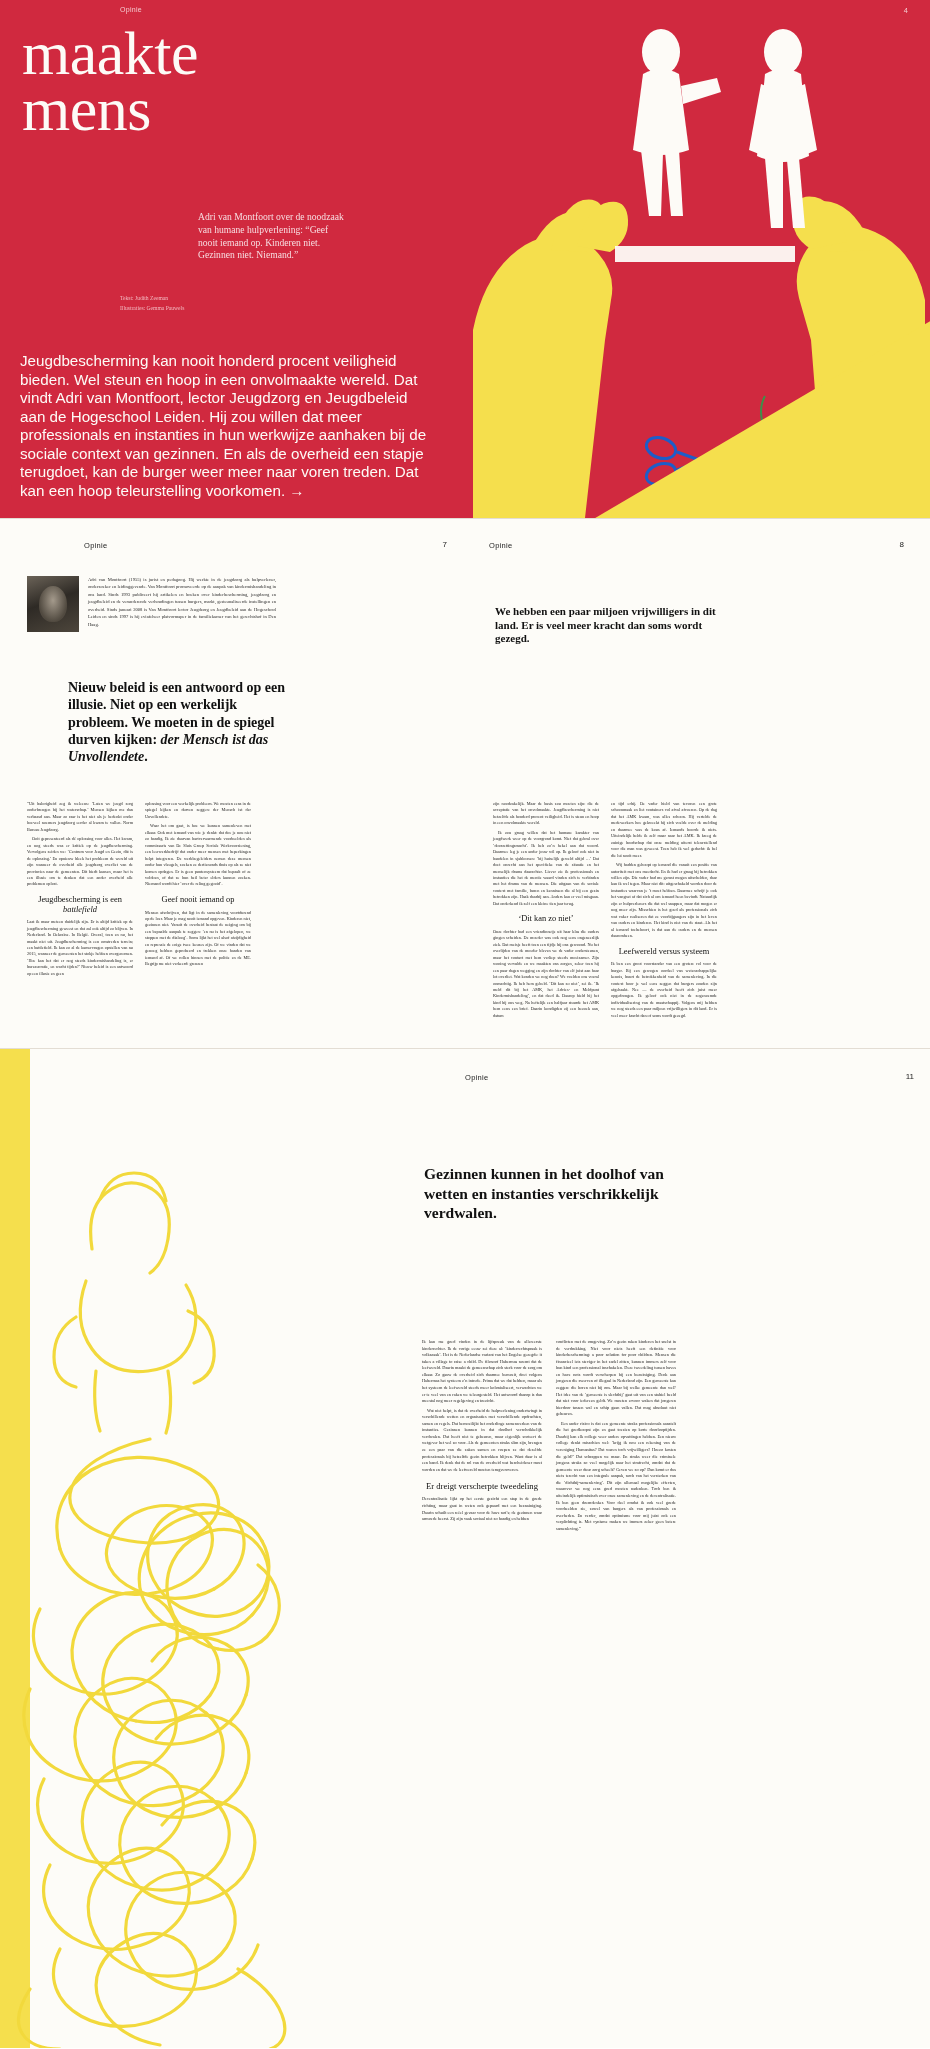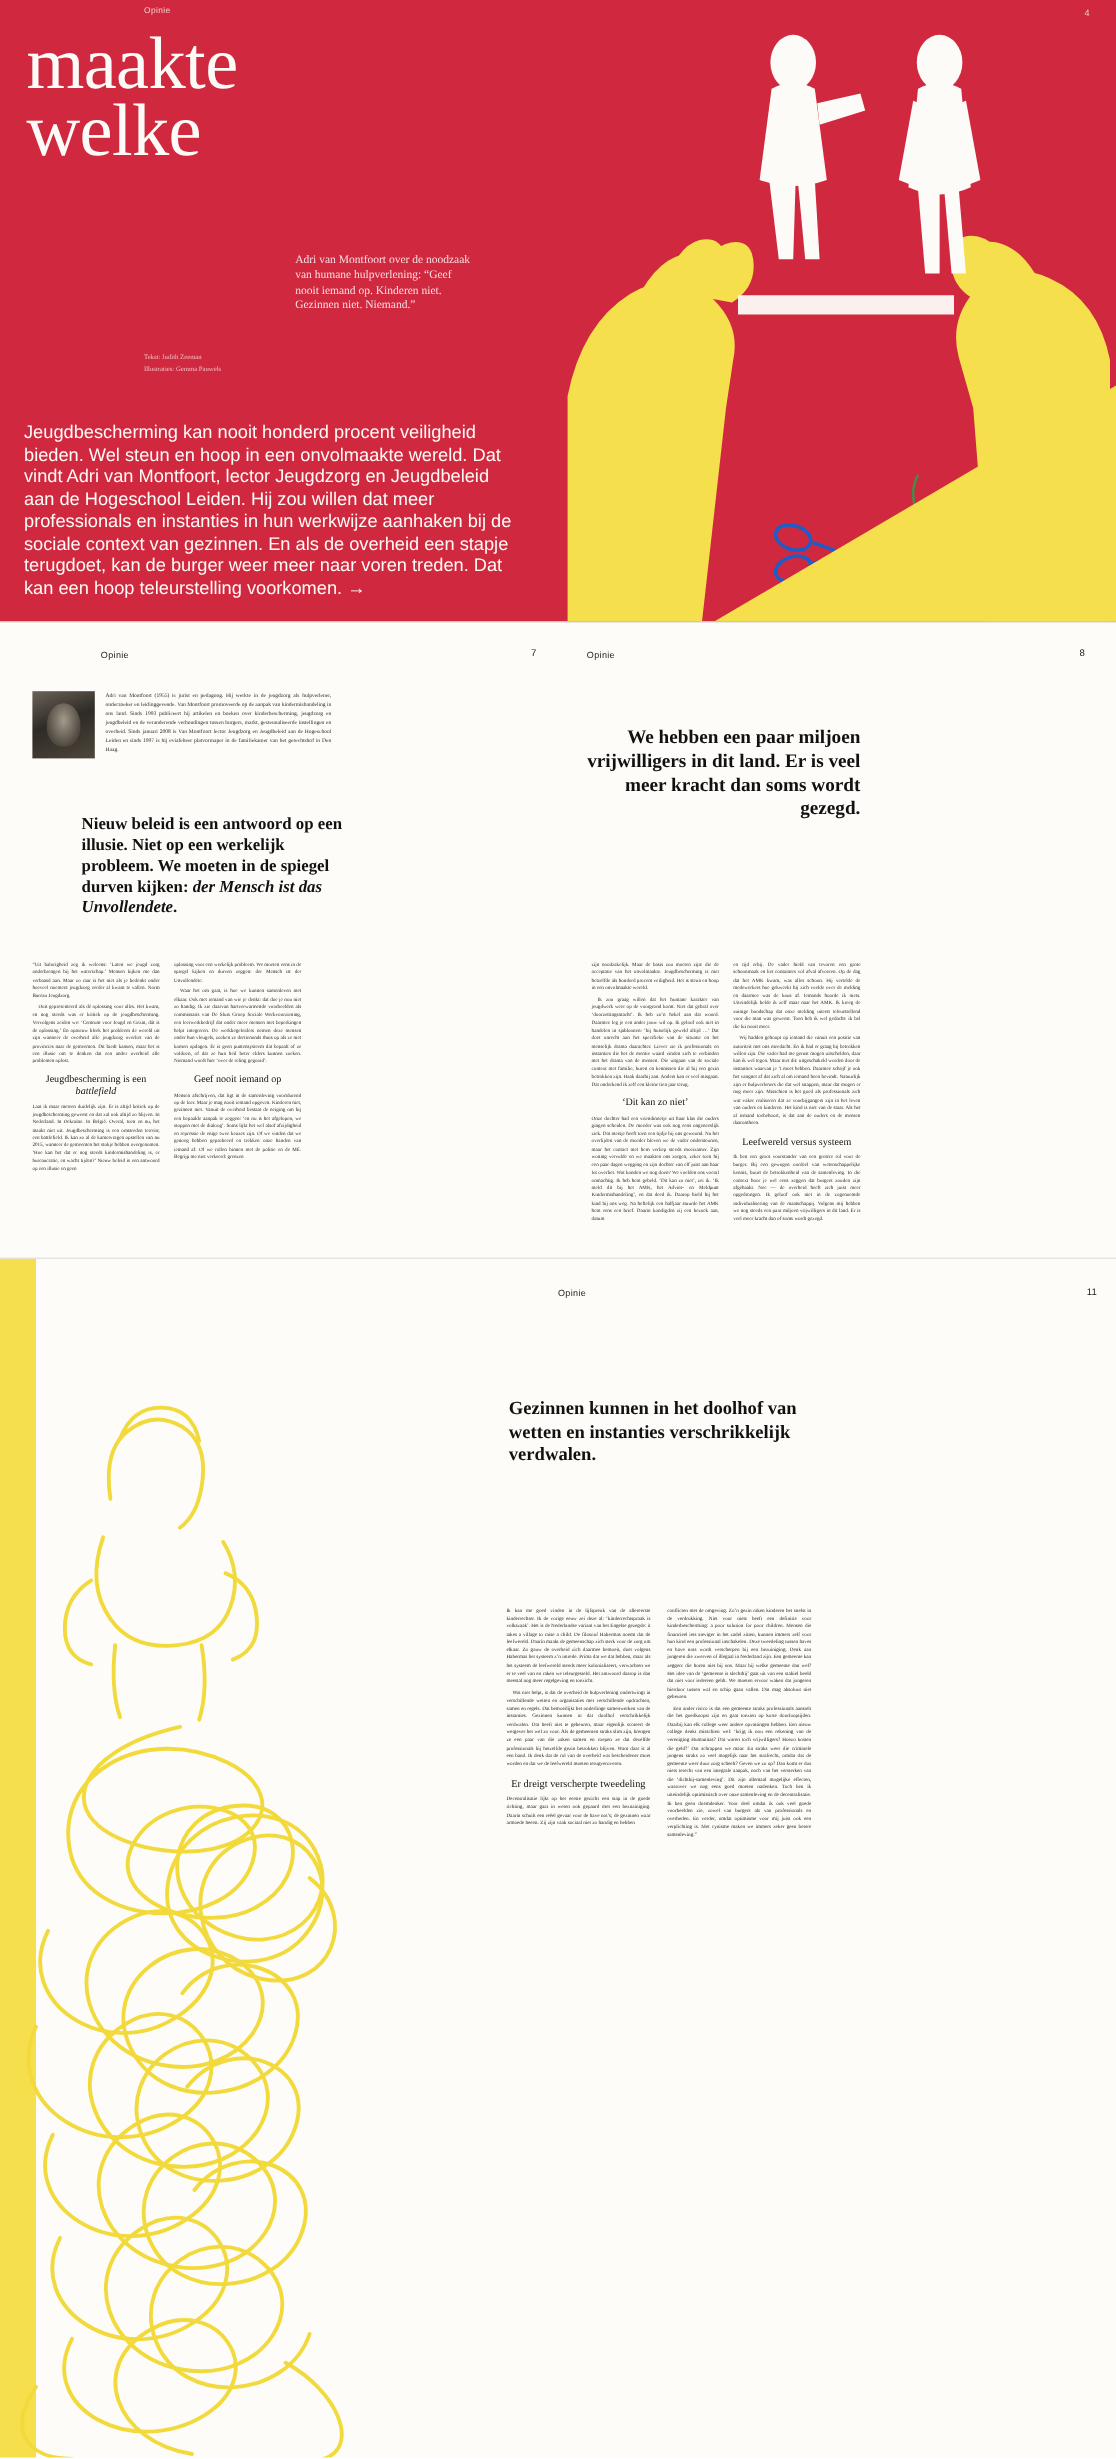--- a/index.html
+++ b/index.html
@@ -30,21 +30,21 @@
 
   .headline {
     position:absolute; left:22px; top:26px; width:330px;
     color:#fdfbf7; font-size:62px; line-height:0.90;
     letter-spacing:-0.5px; font-weight:400;
   }
   .headline span { display:block; }
 
   .deck {
     position:absolute; left:198px; top:211px; width:150px;
-    color:#f7dde1; font-size:9.6px; line-height:1.33;margin-left:48px;
+    color:#f7dde1; font-size:9.6px; line-height:1.33;
   }
   .credits {
     position:absolute; left:120px; top:294px; width:200px;
     color:#f3bcc3; font-size:5.6px; line-height:1.75;
     font-family:"Liberation Serif", serif;
   }
   .intro {
     position:absolute; left:20px; top:352px; width:415px;
     color:#fdfbf7; font-size:15.2px; line-height:1.22;
     font-family:"Liberation Sans", sans-serif; font-weight:400;
@@ -73,22 +73,22 @@
   .bio-text {
     position:absolute; left:88px; top:57px; width:188px;
     font-size:4.6px; line-height:1.62; color:#2a2a2a; text-align:justify;
   }
 
   .pull-quote-l {
     position:absolute; left:68px; top:160px; width:222px;
     font-size:14px; line-height:1.24; color:#111;
   }
   .pull-quote-r {
-    position:absolute; left:20px; top:86px; width:232px;
-    font-size:16px; line-height:1.24; color:#111;text-align:right;
+    position:absolute; left:30px; top:86px; width:232px;
+    font-size:11px; line-height:1.24; color:#111;
   }
   .pull-quote-r em, .pull-quote-l em { font-style:italic; }
 
   .col { position:absolute; font-size:4.25px; line-height:1.52; color:#1c1c1c; text-align:justify; }
   .col p { margin-bottom:3px; text-indent:0; }
   .col p + p { text-indent:5px; }
   .col h3 {
     font-size:8.4px; line-height:1.15; font-weight:400; color:#111;
     text-align:center; margin:7px 0 5px 0;
   }
@@ -119,21 +119,21 @@
 
 <section class="spread" id="spread1">
 
   <div id="s1-left">
     <div class="folio-bar">
       <span class="folio-label" style="left:120px;top:0;">Opinie</span>
     </div>
 
     <h1 class="headline">
       <span>maakte</span>
-      <span>welke</span>
+      <span>mens</span>
     </h1>
 
     <p class="deck">Adri van Montfoort over de noodzaak van humane hulpverlening: “Geef nooit iemand op. Kinderen niet. Gezinnen niet. Niemand.”</p>
 
     <div class="credits">
       <div>Tekst: Judith Zeeman</div>
       <div>Illustraties: Gemma Pauwels</div>
     </div>
 
     <p class="intro">Jeugdbescherming kan nooit honderd procent veiligheid bieden. Wel steun en hoop in een onvolmaakte wereld. Dat vindt Adri van Montfoort, lector Jeugdzorg en Jeugdbeleid aan de Hogeschool Leiden. Hij zou willen dat meer professionals en instanties in hun werkwijze aanhaken bij de sociale context van gezinnen. En als de overheid een stapje terugdoet, kan de burger weer meer naar voren treden. Dat kan een hoop teleurstelling voorkomen. →</p>

